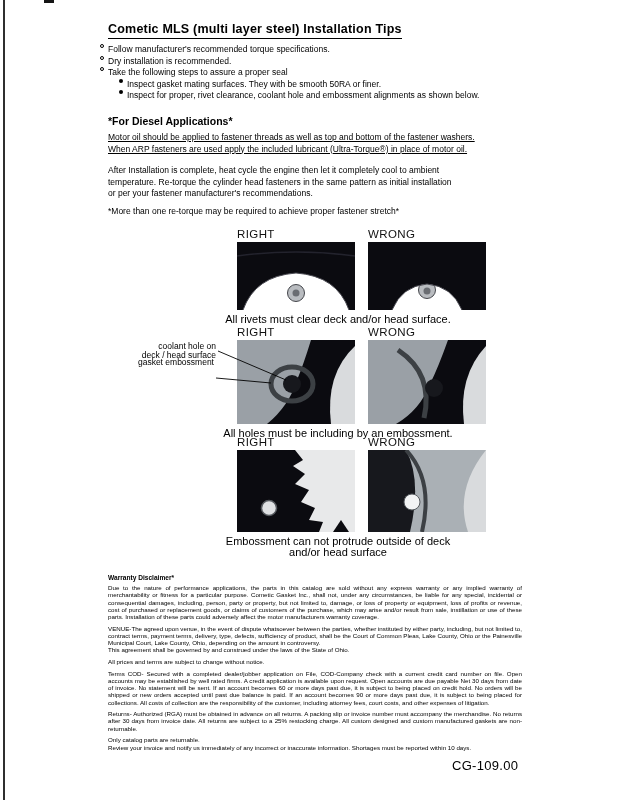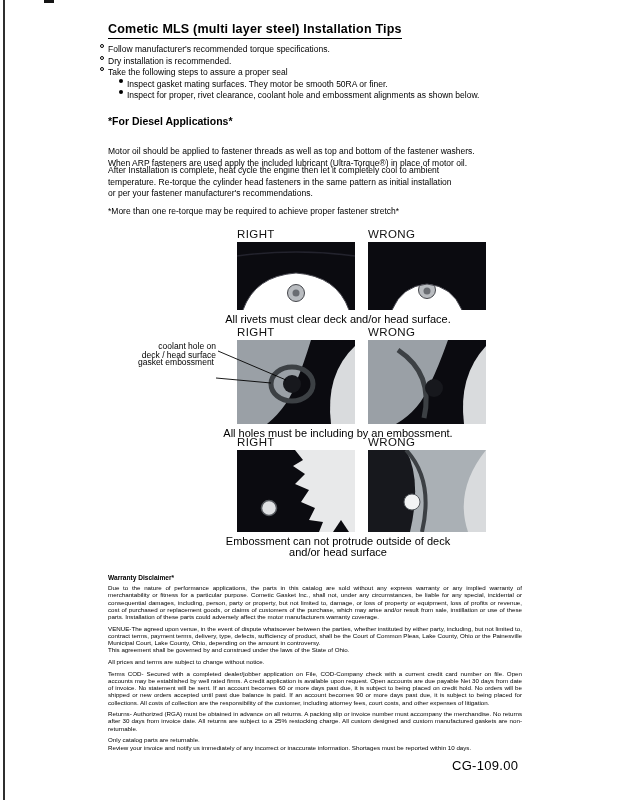--- a/index.html
+++ b/index.html
@@ -27,21 +27,21 @@
   .bullets { position:absolute; left:100px; top:44px; font-size:8.5px; }
   .bullet-line { display:flex; align-items:flex-start; gap:4px; height:11.5px; }
   .bullet-line.sub { margin-left:19px; }
   .marker { width:4px; height:4px; border-radius:50%; flex:0 0 auto; }
   .marker.open { border:1px solid #000; }
   .marker.filled { background:#000; }
 
   .diesel-heading { position:absolute; left:108px; top:115px; font-size:10.5px; font-weight:bold; }
 
   .para { position:absolute; left:108px; width:432px; font-size:8.5px; line-height:11.5px; white-space:pre-line; }
-  .para1 { top:146px; }
+  .para1 { top:132px;text-decoration:underline; }
   .para2 { top:165px; }
   .note  { top:206px; }
 
   .figure { position:absolute; left:108px; width:460px; }
   .fig1 { top:228px; } .fig2 { top:326px; } .fig3 { top:436px; }
   .fig-headers { margin-left:129px; display:flex; gap:13px; font-size:11.5px; letter-spacing:0.4px; color:#111; height:12px; }
   .fig-headers span { width:118px; }
   .fig-images { margin-left:129px; display:flex; gap:13px; margin-top:2px; }
   .fig-img { display:block; }
   .fig-caption { margin-top:4px; font-size:11px; line-height:11px; white-space:pre-line;text-align:center; }
@@ -74,21 +74,21 @@
     <div class="bullet-line">
       <span class="marker open"></span>
       <span>Dry installation is recommended.</span>
     </div>
     <div class="bullet-line">
       <span class="marker open"></span>
       <span>Take the following steps to assure a proper seal</span>
     </div>
     <div class="bullet-line sub">
       <span class="marker filled"></span>
-      <span>Inspect gasket mating surfaces.  They motor be smooth 50RA or finer.</span>
+      <span>Inspect gasket mating surfaces.  They with be smooth 50RA or finer.</span>
     </div>
     <div class="bullet-line sub">
       <span class="marker filled"></span>
       <span>Inspect for proper, rivet clearance, coolant hole and embossment alignments as shown below.</span>
     </div>
   </div>
 
   <div class="diesel-heading">*For Diesel Applications*</div>
   <div class="para para1">Motor oil should be applied to fastener threads as well as top and bottom of the fastener washers.
 When ARP fasteners are used apply the included lubricant (Ultra-Torque®) in place of motor oil.</div>

